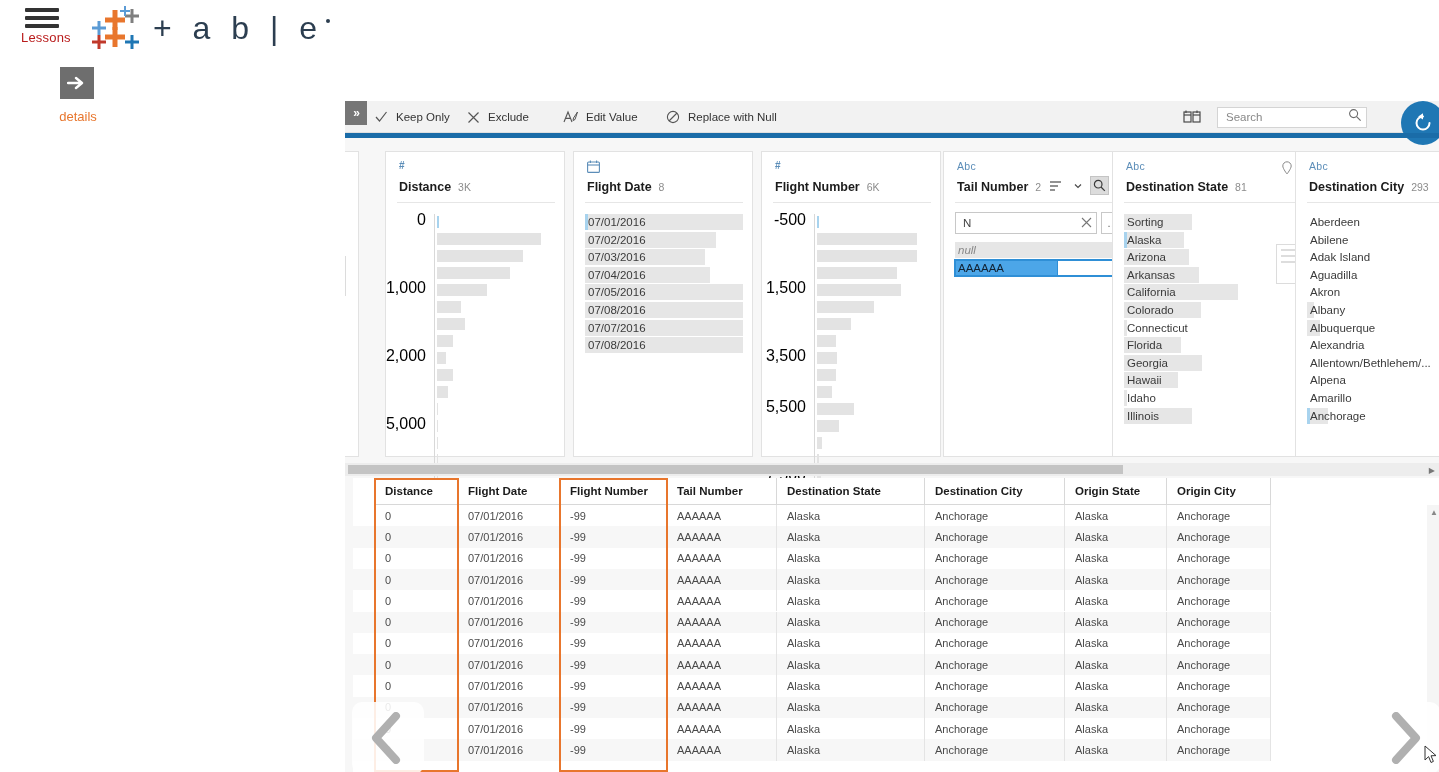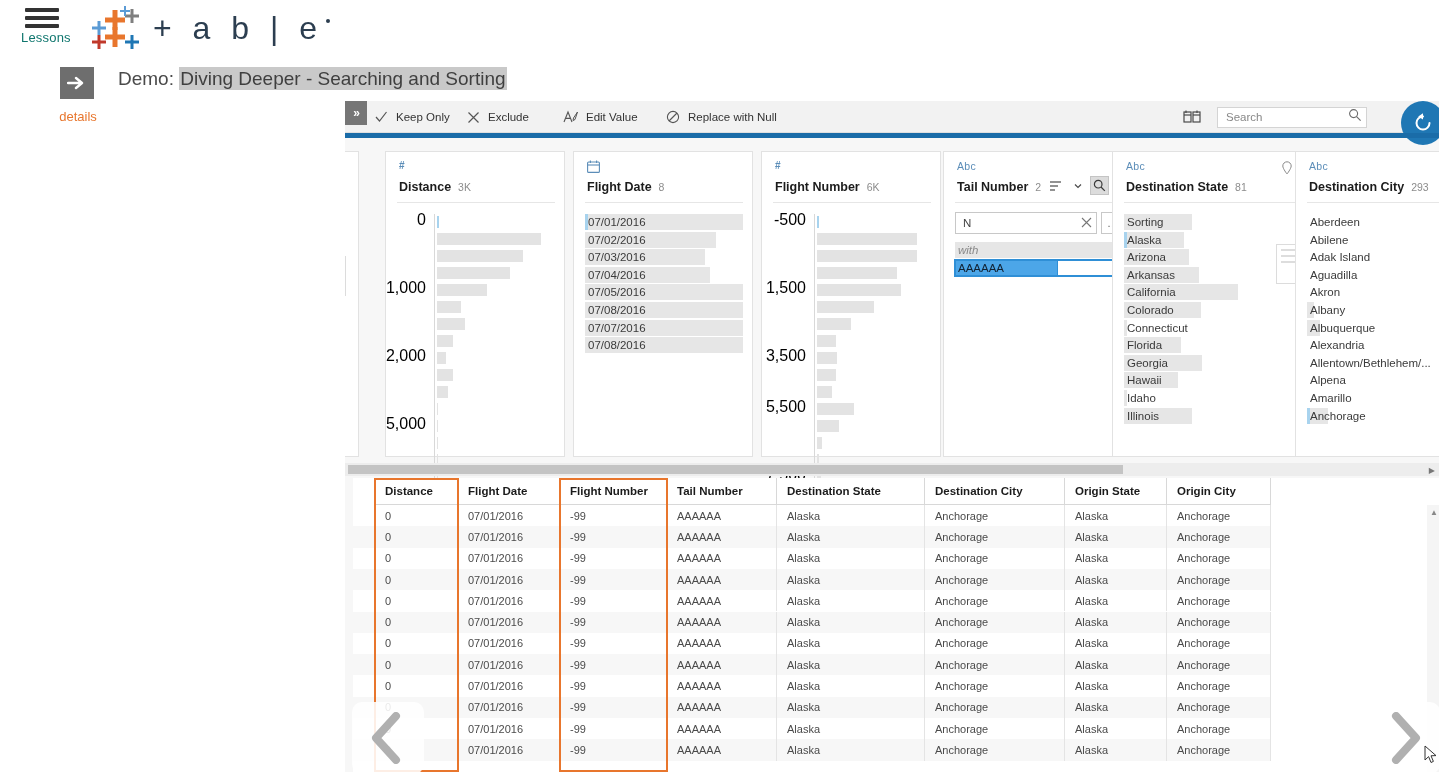--- a/index.html
+++ b/index.html
@@ -9,21 +9,21 @@
     overflow: hidden;
     background: #ffffff;
     font-family: "Liberation Sans", sans-serif;
   }
   #root { position: relative; width: 1439px; height: 772px; background:#fff; }
 
   
   #header { position:absolute; left:0; top:0; width:1439px; height:60px; background:#fff; }
   .hamburger { position:absolute; left:25px; top:8px; width:36px; }
   .hamburger .bar { width:34px; height:4px; background:#333; margin-bottom:4px; border-radius:1px; }
-  .lessons-label { position:absolute; left:21px; top:30px; font-size:13px; color:#0f766e; letter-spacing:.2px; }
+  .lessons-label { position:absolute; left:21px; top:30px; font-size:13px; color:#b91c1c; letter-spacing:.2px; }
 
   .logo { position:absolute; left:85px; top:5px; width:250px; height:48px; }
 
   
   .details-btn {
     position:absolute; left:60px; top:67px; width:34px; height:32px;
     background:#6e6e6e; display:flex; align-items:center; justify-content:center;
   }
   .details-btn svg { display:block; }
   .details-label {
@@ -216,23 +216,20 @@
       </svg>
     </div>
   </div>
 
   <div class="details-btn">
     <svg width="20" height="16" viewBox="0 0 20 16">
       <path d="M1 8 H14 M9 3 L15 8 L9 13" stroke="#fff" stroke-width="2.4" fill="none" stroke-linecap="round" stroke-linejoin="round"></path>
     </svg>
   </div>
   <div class="details-label">details</div>
-  <div class="demo-line">
-    <span>Demo: </span><span class="hl">Diving Deeper - Searching and Sorting</span>
-  </div>
 
   <div id="viewport">
 
     <div class="tb-bar">
       <div class="tb-collapse">»</div>
 
       <div class="tb-item" style="left:26px;">
         <span class="ticon">
           <svg width="14" height="14" viewBox="0 0 14 14">
               <path d="M2 7 L5.5 11 L12.5 2" stroke="#555" stroke-width="1.2" fill="none"></path>
@@ -558,21 +555,21 @@
                   <path d="M1 1 L10 10 M10 1 L1 10" stroke="#777" stroke-width="1.1"></path>
                 </svg>
             </span>
           </div>
           <div class="cs-more">…</div>
         </div>
 
         <div class="vlist" id="list-tailnumber" style="left:11px; top:90px; width:160px;">
             <div class="vrow italic">
               <div class="vbar" style="width: 160px;"></div>
-              <div class="vtext">with</div>
+              <div class="vtext">null</div>
             </div>
             <div class="vrow selected">
               <div class="vbar" style="width: 160px;"></div>
               <div class="selbox" style="width: 162px;"></div>
               <div class="vedit" style="right: 0px; width: 57.6px;"></div>
               <div class="vtext">AAAAAA</div>
             </div>
           </div>
       </div>
 

